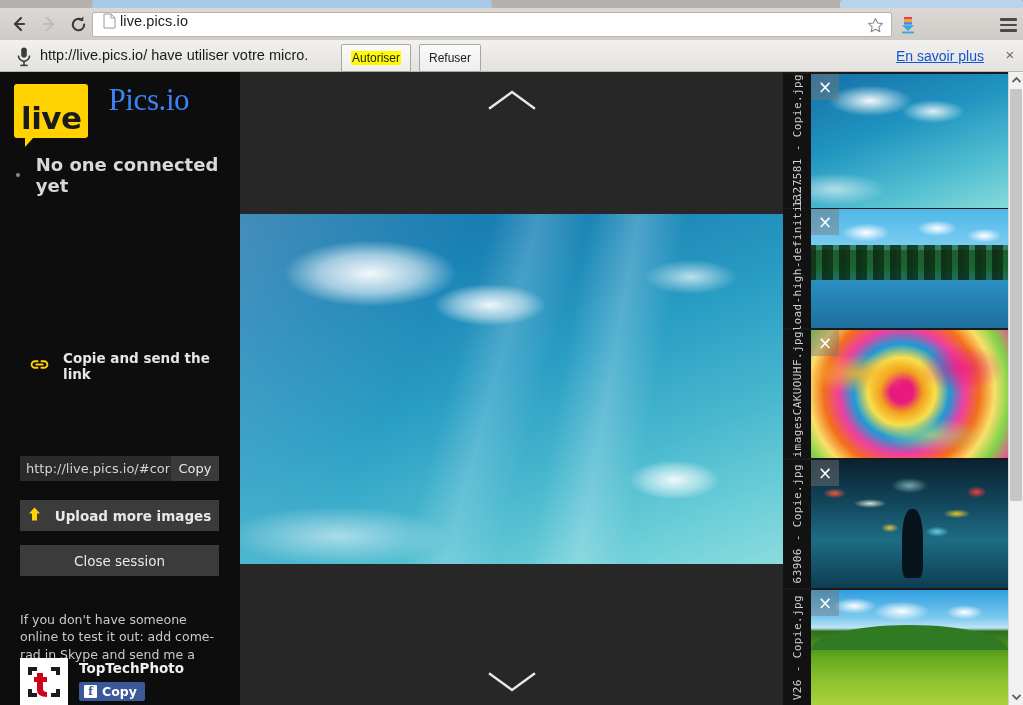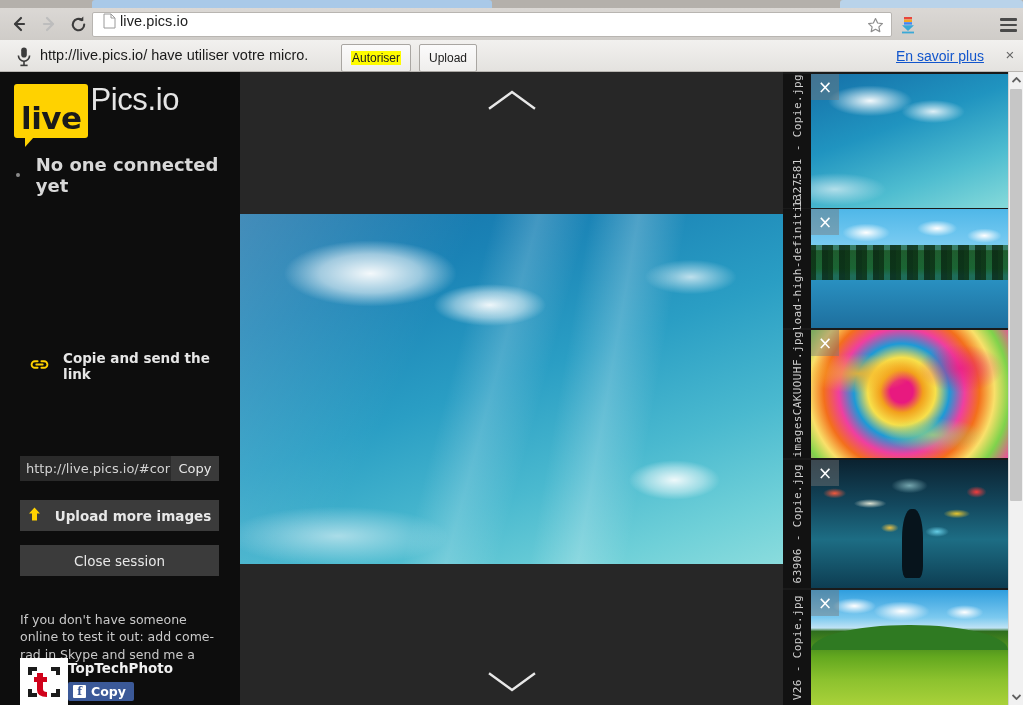--- a/index.html
+++ b/index.html
@@ -54,22 +54,22 @@
   .page{position:absolute;left:0;top:72px;width:1023px;height:633px;background:#232323;overflow:hidden;}
 
   
   .sidebar{position:absolute;left:0;top:0;width:240px;height:633px;background:#0d0d0d;}
   .logo{position:absolute;left:14px;top:12px;display:flex;align-items:flex-start;}
   .logo-bubble{position:relative;background:#ffd200;padding:19px 7px 3px 7px;border-radius:3px;}
   .logo-bubble span{font-size:31px;font-weight:bold;color:#1a1a1a;line-height:1.02;letter-spacing:-.5px;
     font-family:"DejaVu Sans",sans-serif;}
   .logo-bubble:after{content:"";position:absolute;left:11px;bottom:-9px;width:0;height:0;
     border-left:9px solid #ffd200;border-bottom:10px solid transparent;}
-  .logo-rest{font-size:31px;color:#e5e5e5;line-height:1.05;margin-left:2px;letter-spacing:-.4px;
-    font-family:Liberation Sans, sans-serif;}
+  .logo-rest{font-size:31px;color:#3b82f6;line-height:1.05;margin-left:20px;letter-spacing:-.4px;
+    font-family:Liberation Serif, serif;}
 
   .status-row{position:absolute;left:16px;top:82px;display:flex;align-items:center;}
   .status-dot{width:4px;height:4px;border-radius:50%;background:#8a8a8a;margin-right:16px;}
   .status-text{font-size:18px;font-weight:bold;color:#d8d8d8;font-family:"DejaVu Sans",sans-serif;}
 
   .copy-head{position:absolute;left:30px;top:278px;display:flex;align-items:center;}
   .copy-head .lbl{font-size:13.5px;font-weight:bold;color:#e6e6e6;margin-left:14px;
     font-family:"DejaVu Sans",sans-serif;}
   .link-row{position:absolute;left:20px;top:384px;width:199px;height:25px;display:flex;}
   .link-input{flex:1;background:#2a2a2a;border:none;color:#d3d3d3;font-size:13px;padding:0 6px;
@@ -83,21 +83,21 @@
     font-family:"DejaVu Sans",sans-serif;cursor:pointer;border:none;}
   #btn-upload{top:428px;}
   #btn-upload .up-arrow{margin-right:14px;}
   #btn-close-session{top:473px;font-weight:normal;}
 
   .note{position:absolute;left:20px;top:516px;width:200px;font-size:12.5px;color:#c9c9c9;line-height:1.38;
     font-family:"DejaVu Sans",sans-serif;margin-top:23px;}
 
   .ttp{position:absolute;left:20px;top:586px;display:flex;}
   .ttp-logo{width:48px;height:48px;background:#fff;position:relative;flex:none;}
-  .ttp-right{}
+  .ttp-right{margin-left:11px;}
   .ttp-name{font-size:13.5px;font-weight:bold;color:#f0f0f0;font-family:"DejaVu Sans",sans-serif;margin-top:2px;}
   .fb-like{margin-top:6px;display:inline-flex;align-items:center;background:#3b5998;border-radius:2px;
     padding:2px 8px 2px 5px;}
   .fb-f{width:13px;height:13px;background:#fff;color:#3b5998;font-weight:bold;font-size:11px;
     display:flex;align-items:center;justify-content:center;border-radius:1px;font-family:"DejaVu Serif",serif;}
   .fb-like .lbl{color:#fff;font-size:12.5px;font-weight:bold;margin-left:5px;font-family:"DejaVu Sans",sans-serif;}
 
   
   .viewer{position:absolute;left:240px;top:0;width:543px;height:633px;background:#272727;}
   .chev{position:absolute;left:50%;transform:translateX(-50%);width:60px;height:30px;cursor:pointer;}
@@ -249,21 +249,21 @@
         <path d="M4.4 9.6 a5.6 5.6 0 0 0 11.2 0" fill="none" stroke="#3c3c3c" stroke-width="1.6"></path>
         <rect x="9.2" y="15" width="1.6" height="4" fill="#3c3c3c"></rect>
         <rect x="6.4" y="18.6" width="7.2" height="1.6" fill="#3c3c3c"></rect>
       </svg>
     </span>
     <span class="infobar-text">http://live.pics.io/ have utiliser votre micro.</span>
     <div class="perm-btn" id="btn-allow">
       <span>Autoriser</span>
     </div>
     <div class="perm-btn" id="btn-deny">
-      <span>Upload</span>
+      <span>Refuser</span>
     </div>
     <span class="learn-more">En savoir plus</span>
     <span class="infobar-close">×</span>
   </div>
 
   <div class="page">
 
     <div class="sidebar">
       <div class="logo">
         <span class="logo-bubble">

